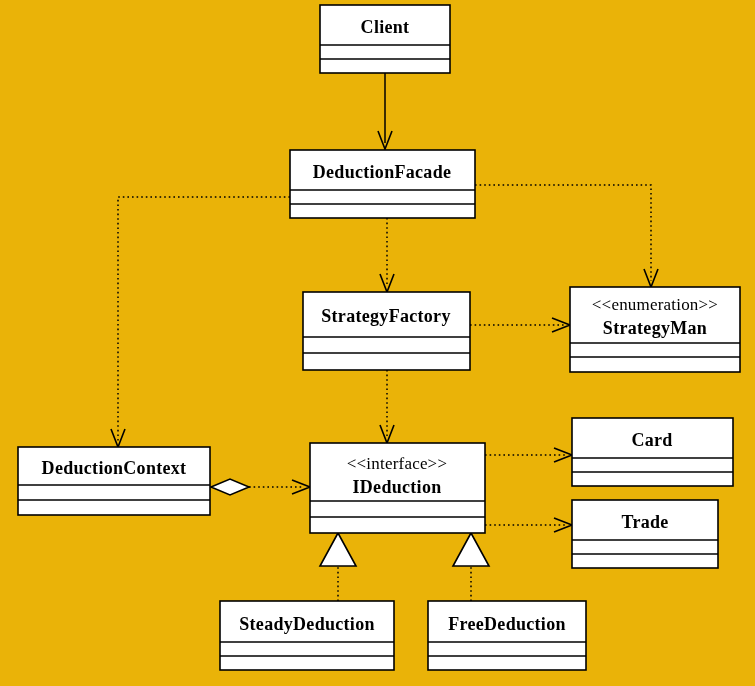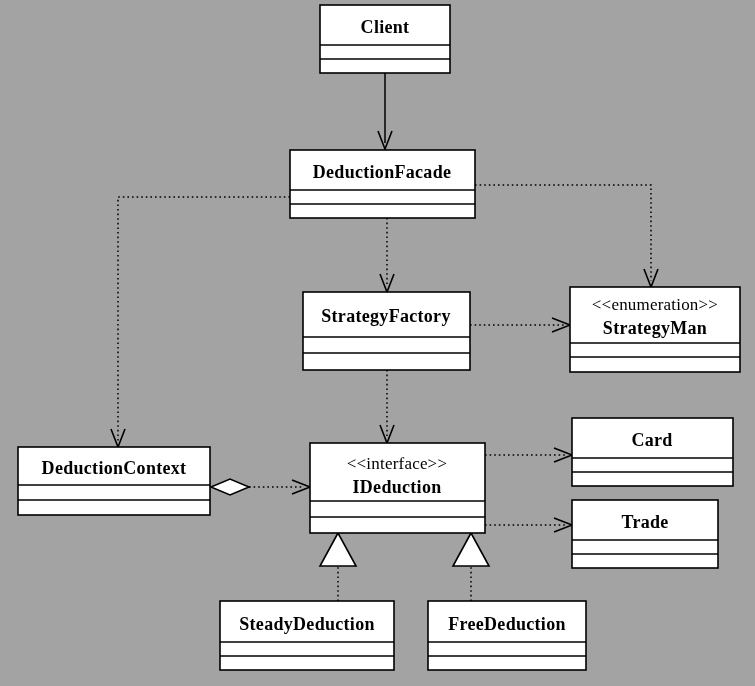--- a/index.html
+++ b/index.html
@@ -5,21 +5,21 @@
 <style>
   html, body {
     margin: 0;
     padding: 0;
     background: #ffffff;
   }
   #diagram-root {
     position: relative;
     width: 755px;
     height: 686px;
-    background: #a3a3a3;
+    background: #eab308;
     overflow: hidden;
     font-family: "Liberation Serif", "DejaVu Serif", serif;
   }
   svg#uml-canvas {
     position: absolute;
     left: 0;
     top: 0;
     width: 755px;
     height: 686px;
     display: block;

